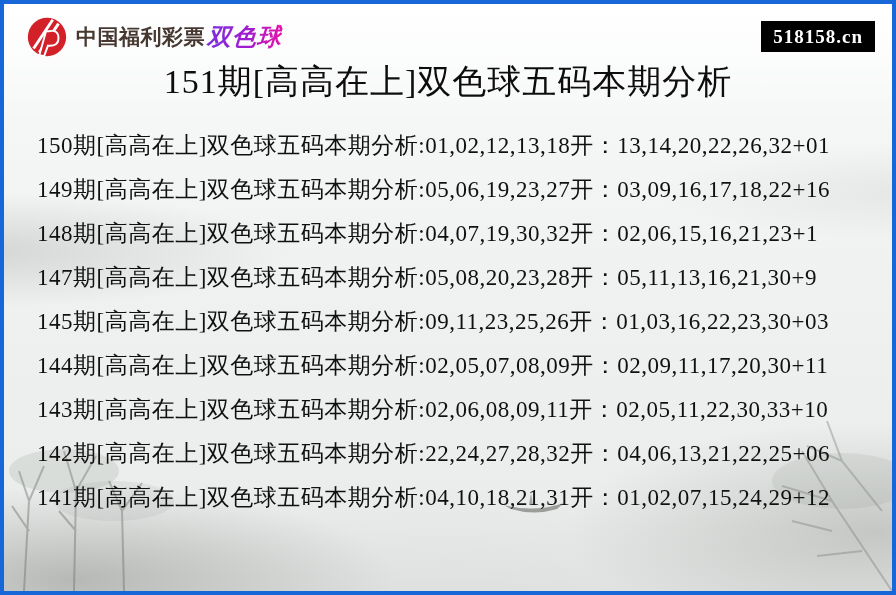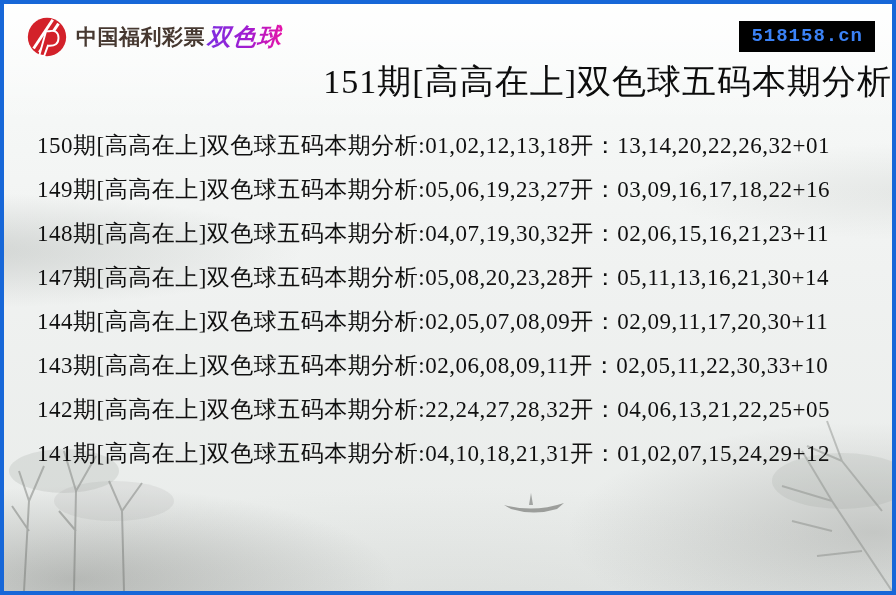--- a/index.html
+++ b/index.html
@@ -33,30 +33,30 @@
   }
   .product-text{
     font-family:"Liberation Sans","DejaVu Sans",sans-serif;
     font-weight:bold;font-style:italic;font-size:24px;margin-left:2px;
     background:linear-gradient(90deg,#7c2ee0 0%,#a21cd0 55%,#e513a8 100%);
     -webkit-background-clip:text;background-clip:text;color:transparent;
     transform:skewX(-4deg);display:inline-block;letter-spacing:1px;
   }
   .site-badge{
     position:absolute;right:17px;top:17px;
-    background:#000;color:#3b82f6;
-    font-family:Liberation Mono, monospace;
+    background:#000;color:#ffffff;
+    font-family:Liberation Serif, serif;
     font-weight:bold;font-size:19px;line-height:31px;
     padding:0 12px;letter-spacing:1px;
   }
 
   
   .page-title{
     position:absolute;left:0;top:55px;width:100%;
-    text-align:right;font-size:34px;color:#0d0d0d;
+    text-align:center;font-size:34px;color:#0d0d0d;
     letter-spacing:1px;white-space:nowrap;
   }
 
   
   .rows{position:absolute;left:33px;top:119px;right:6px;}
   .row{
     height:44px;display:flex;align-items:center;
     font-size:23px;color:#101010;white-space:nowrap;
     letter-spacing:.5px;
   }
@@ -106,21 +106,22 @@
       <span class="product-text">双色球</span>
     </div>
     <div class="site-badge">518158.cn</div>
   </div>
 
   <div class="page-title">151期[高高在上]双色球五码本期分析</div>
 
   <div class="rows">
     <div class="row">150期[高高在上]双色球五码本期分析:01,02,12,13,18开：13,14,20,22,26,32+01</div>
     <div class="row">149期[高高在上]双色球五码本期分析:05,06,19,23,27开：03,09,16,17,18,22+16</div>
-    <div class="row">148期[高高在上]双色球五码本期分析:04,07,19,30,32开：02,06,15,16,21,23+11</div>
-    <div class="row">147期[高高在上]双色球五码本期分析:05,08,20,23,28开：05,11,13,16,21,30+14</div>
+    <div class="row">148期[高高在上]双色球五码本期分析:04,07,19,30,32开：02,06,15,16,21,23+1</div>
+    <div class="row">147期[高高在上]双色球五码本期分析:05,08,20,23,28开：05,11,13,16,21,30+9</div>
+    <div class="row">145期[高高在上]双色球五码本期分析:09,11,23,25,26开：01,03,16,22,23,30+03</div>
     <div class="row">144期[高高在上]双色球五码本期分析:02,05,07,08,09开：02,09,11,17,20,30+11</div>
     <div class="row">143期[高高在上]双色球五码本期分析:02,06,08,09,11开：02,05,11,22,30,33+10</div>
-    <div class="row">142期[高高在上]双色球五码本期分析:22,24,27,28,32开：04,06,13,21,22,25+05</div>
+    <div class="row">142期[高高在上]双色球五码本期分析:22,24,27,28,32开：04,06,13,21,22,25+06</div>
     <div class="row">141期[高高在上]双色球五码本期分析:04,10,18,21,31开：01,02,07,15,24,29+12</div>
   </div>
 
 </div>
 
 </body></html>

